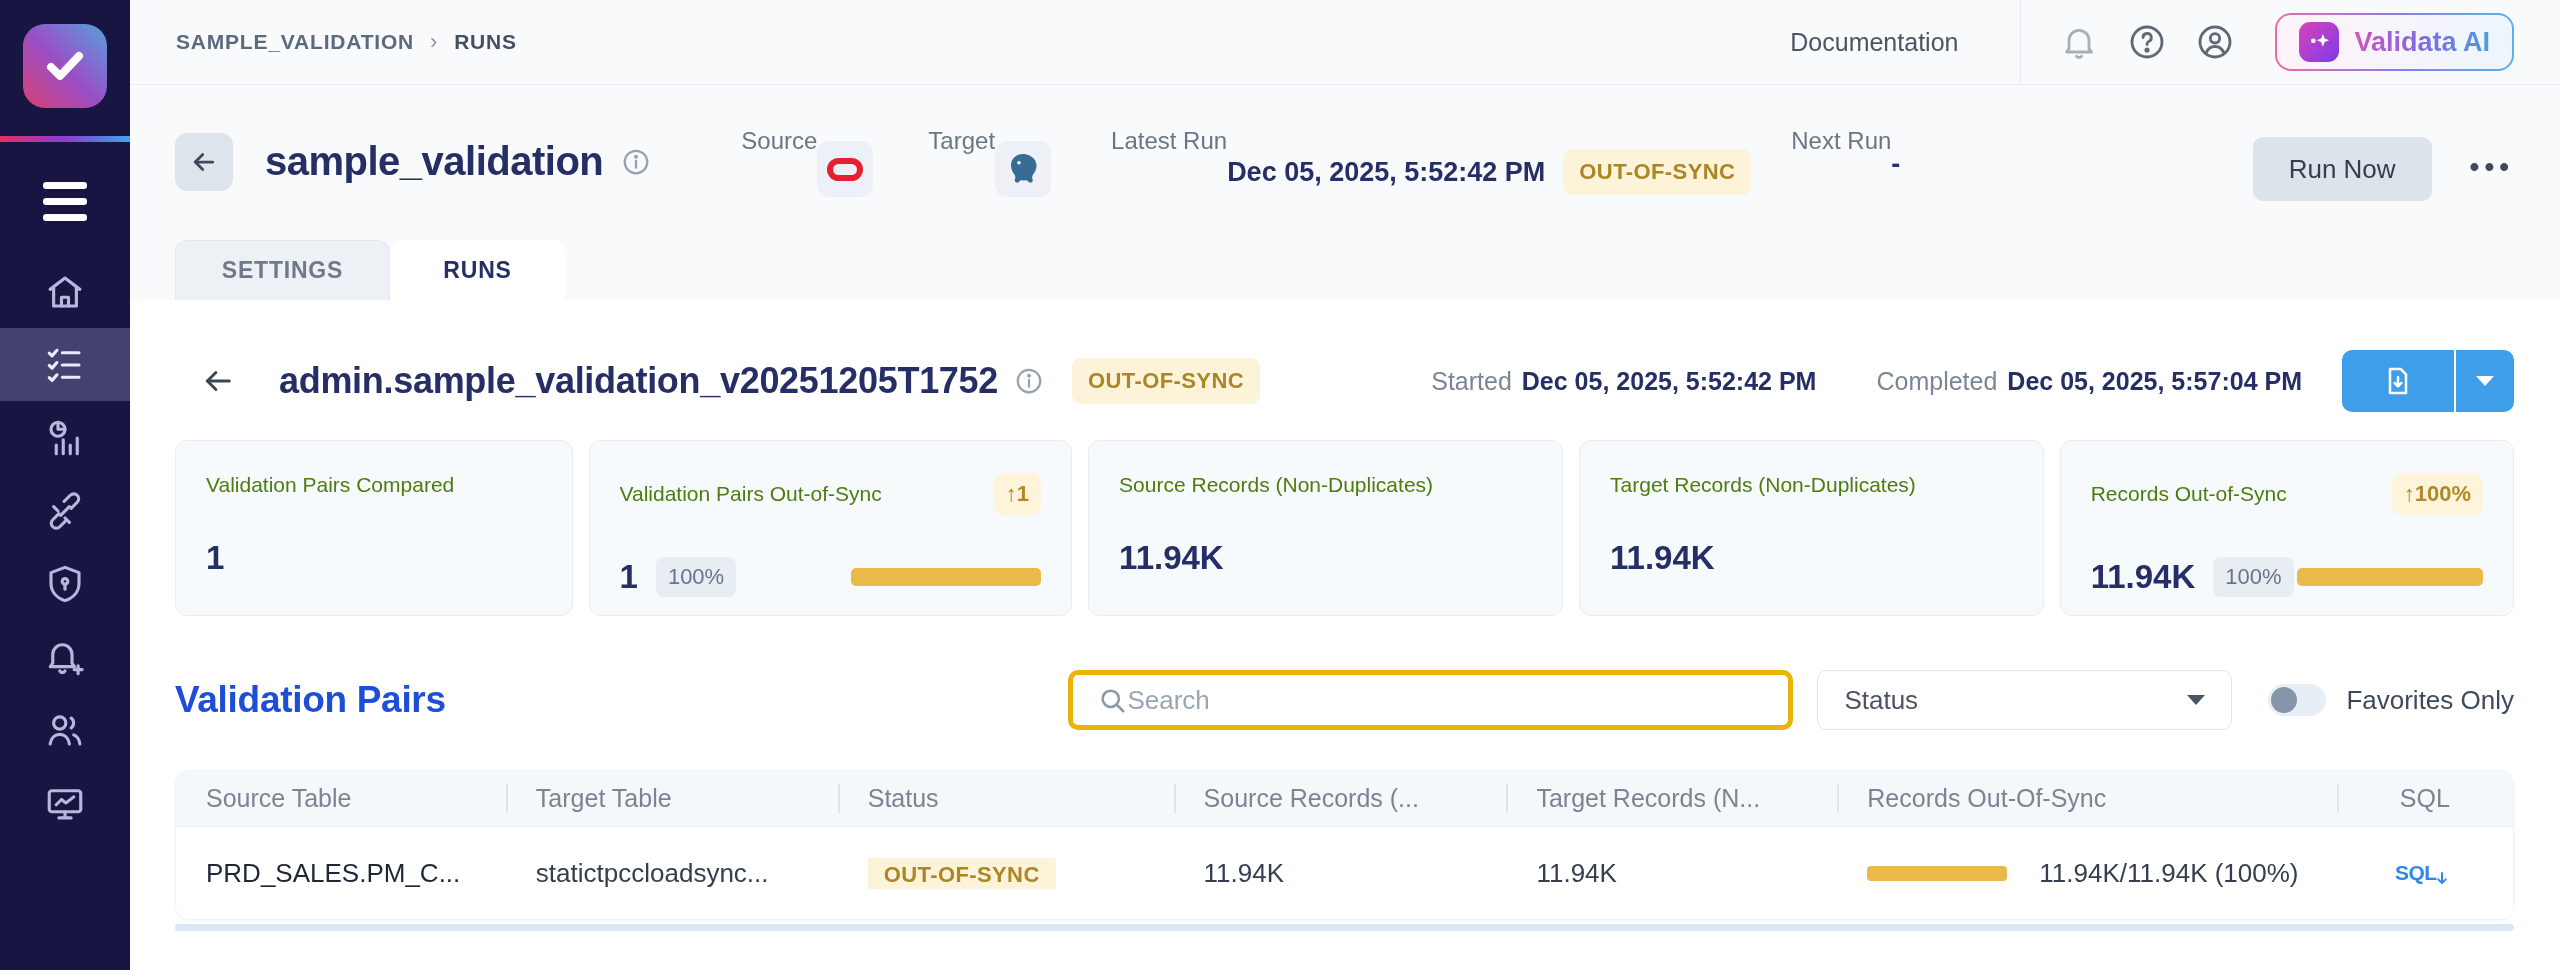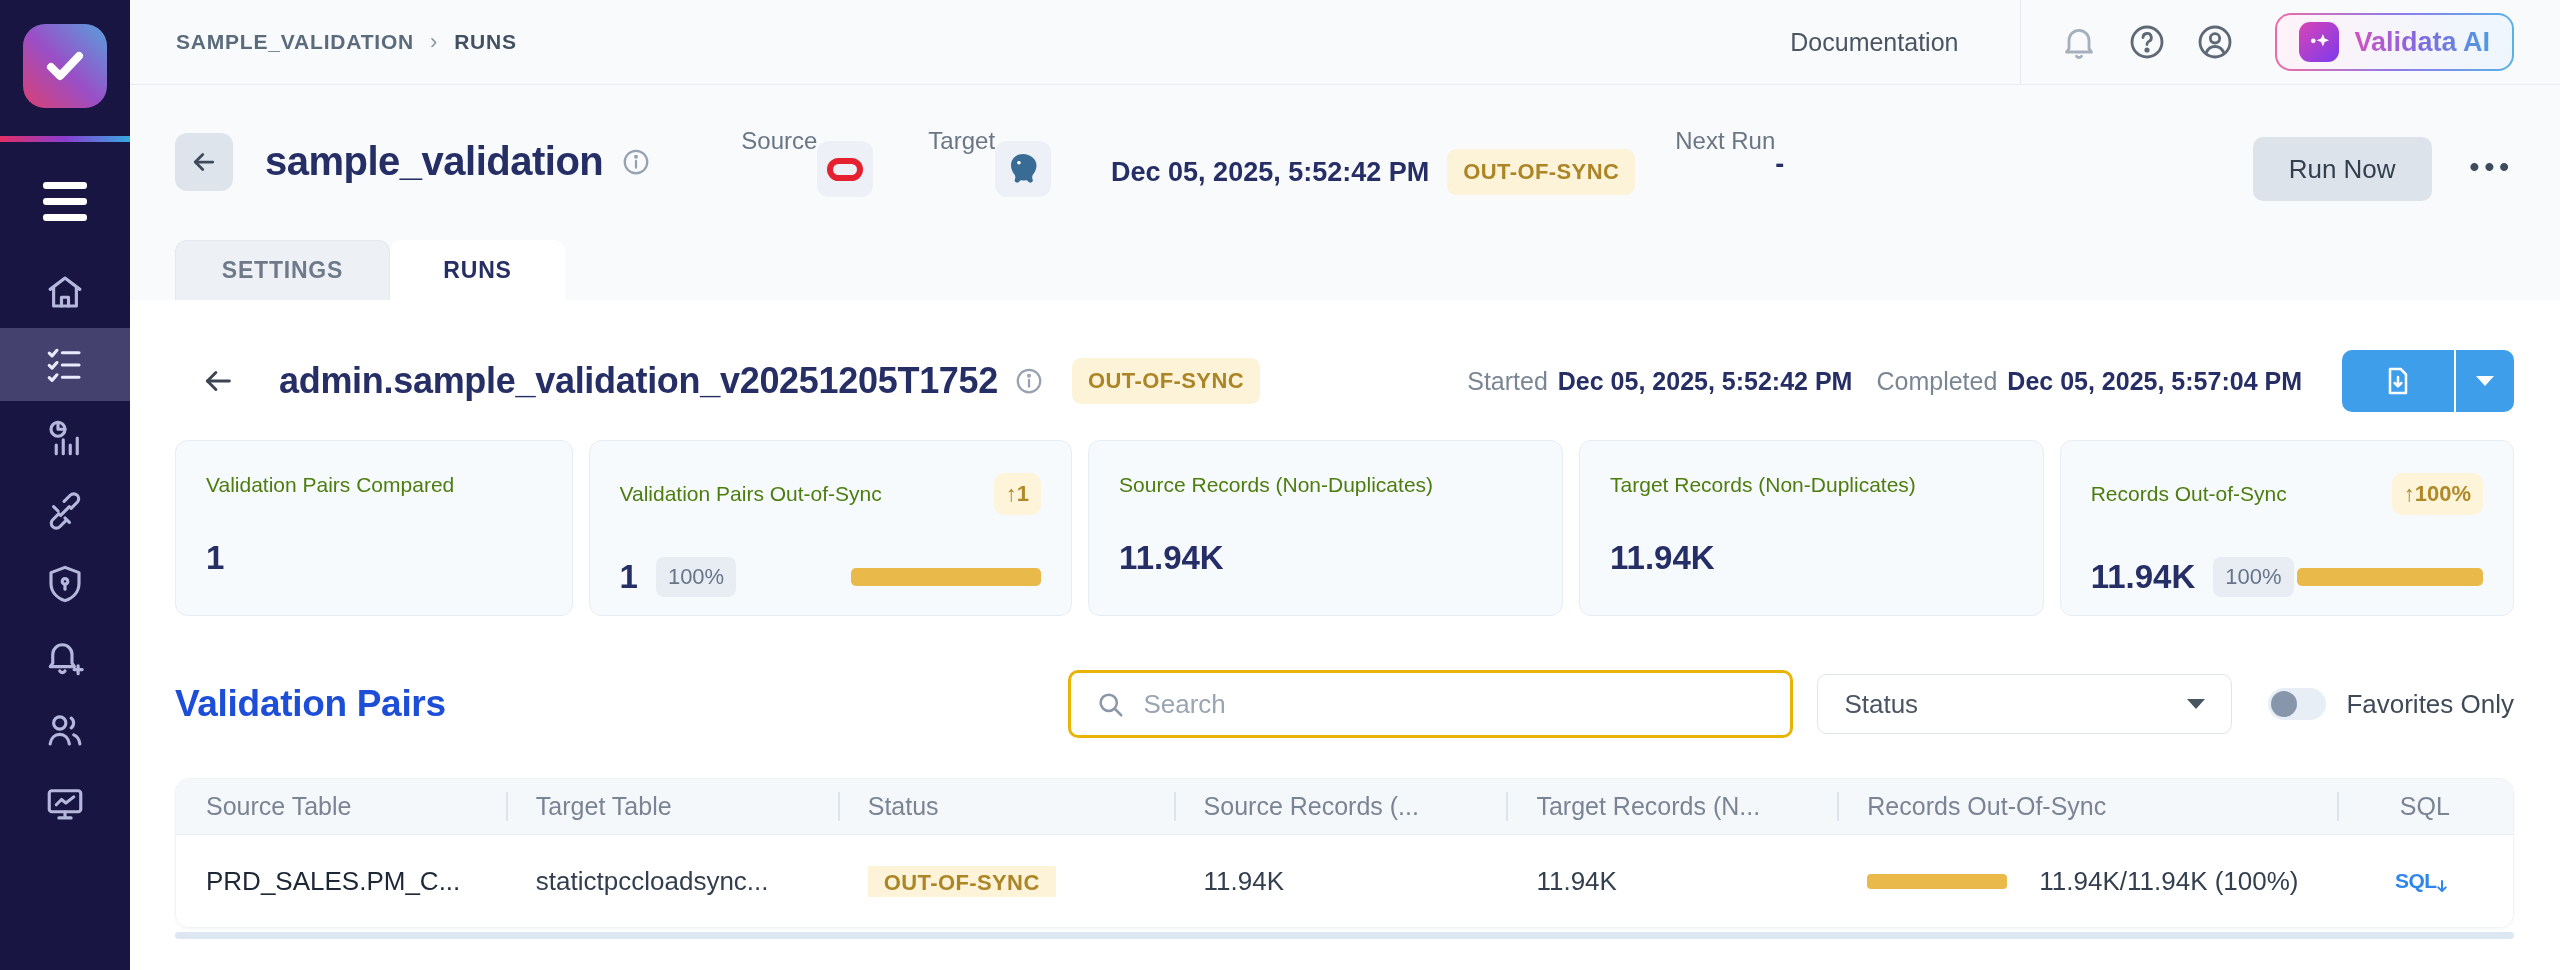--- a/index.html
+++ b/index.html
@@ -83,42 +83,42 @@
 
   .run-row { display:flex; align-items:center; margin-top:50px; }
   .run-back { width:34px; height:34px; margin-left:26px; cursor:pointer; flex-shrink:0; }
   .run-back svg { width:34px; height:34px; fill:none; stroke:#3d4553; stroke-width:2.1; stroke-linecap:round; stroke-linejoin:round; }
   .run-title { font-size:36px; font-weight:800; color:#262e66; margin-left:44px; letter-spacing:-.3px; }
   .run-title-info { margin-left:16px; }
   .run-badge { margin-left:28px; }
   .run-meta { margin-left:auto; display:flex; align-items:center; }
   .meta-pair { font-size:25px; color:#7b8694; white-space:nowrap; }
   .meta-pair b { color:#262e66; font-weight:700; margin-left:10px; }
-  .meta-pair + .meta-pair { margin-left:24px; }
+  .meta-pair + .meta-pair { margin-left:60px; }
   .dl-btn { display:flex; height:62px; border-radius:10px; overflow:hidden; margin-left:40px; cursor:pointer; }
   .dl-main { width:112px; background:#3f9ee9; display:flex; align-items:center; justify-content:center; }
   .dl-main svg { width:32px; height:32px; fill:none; stroke:#fff; stroke-width:1.9; stroke-linecap:round; stroke-linejoin:round; }
   .dl-sep { width:2px; background:rgba(255,255,255,.45); }
   .dl-caret { width:58px; background:#3f9ee9; display:flex; align-items:center; justify-content:center; }
   .caret-down-w { width:0; height:0; border-left:9px solid transparent; border-right:9px solid transparent; border-top:10px solid #fff; }
 
   .stats { display:flex; gap:16px; margin-top:28px; }
   .card { background:#f7fafd; border:1px solid #e7edf5; border-radius:12px; padding:32px 30px 0 30px; height:176px; min-width:0; }
   .card-top { display:flex; align-items:center; justify-content:space-between; }
   .card-label { font-size:21px; color:#4d7c0f; white-space:nowrap; overflow:hidden; }
   .delta { background:#fdf4da; color:#b08a28; border-radius:10px; padding:8px 12px; font-size:22px; font-weight:600; white-space:nowrap; }
   .card-bottom { display:flex; align-items:center; margin-top:42px; }
   .card-value { font-size:33px; font-weight:800; color:#262e66; }
   .chip { background:#e8edf4; color:#67758a; border-radius:8px; padding:7px 12px; font-size:22px; margin-left:18px; }
   .ybar { margin-left:auto; width:190px; height:18px; border-radius:5px; background:#e9ba4a; }
 
   .pairs-bar { display:flex; align-items:center; margin-top:54px; }
   .pairs-title { font-size:37px; font-weight:800; color:#1d4ed8; letter-spacing:-.3px; }
-  .search { margin-left:auto; width:725px; height:68px; border:3px solid #eab308; border-radius:10px;
-            background:#fff; display:flex; align-items:center; padding:0 24px; gap:18px; }
+  .search { margin-left:auto; width:725px; height:60px; border:5px solid #eab308; border-radius:10px;
+            background:#fff; display:flex; align-items:center; padding:0 24px; }
   .search svg { width:30px; height:30px; fill:none; stroke:#8c98a8; stroke-width:2; stroke-linecap:round; flex-shrink:0; }
   .search input { flex:1; border:none; outline:none; background:transparent; font-family:inherit;
                   font-size:26px; color:#333e4e; min-width:0; }
   .search input::placeholder { color:#9aa5b4; }
   .status-select { margin-left:24px; width:415px; height:60px; border:1px solid #dfe5ee; border-radius:10px;
                    background:#fff; display:flex; align-items:center; justify-content:space-between;
                    padding:0 26px; font-size:26px; color:#4b5563; cursor:pointer; }
   .caret-down-g { width:0; height:0; border-left:9px solid transparent; border-right:9px solid transparent; border-top:10px solid #4a5562; }
   .fav { margin-left:36px; display:flex; align-items:center; gap:20px; }
   .toggle { width:58px; height:32px; border-radius:16px; background:#e8eef6; position:relative; cursor:pointer; flex-shrink:0; }
@@ -298,20 +298,21 @@
         <div class="meta" style="margin-left:55px">
           <span class="meta-label">Target</span>
           <div class="db-tile">
             <svg viewBox="0 0 24 24">
                 <path fill="#396c94" d="M12 2C7 2 4 5.5 4 9.5c0 2.5 1 4.5 2.2 6 .8 1 .9 2.2.4 3.4-.3.8-.1 1.6.6 2 .9.5 2 .2 2.5-.7.3-.6.9-.8 1.5-.7.9.2 1.7.2 2.6 0 .6-.1 1.2.1 1.5.7.5.9 1.6 1.2 2.5.7.7-.4.9-1.2.6-2-.5-1.2-.4-2.4.4-3.4C20 14 21 12 21 9.5 21 5.5 17 2 12 2z"></path>
                 <circle cx="9.3" cy="7.8" r="1.2" fill="#fff"></circle>
               </svg>
           </div>
         </div>
         <div class="meta" style="margin-left:60px">
+          <span class="meta-label">Latest Run</span>
           <div class="meta-value">
             <span>Dec 05, 2025, 5:52:42 PM</span>
             <span class="badge" style="margin-left:18px">OUT-OF-SYNC</span>
           </div>
         </div>
         <div class="meta" style="margin-left:40px">
           <span class="meta-label">Next Run</span>
           <div class="meta-value">-</div>
         </div>
         <button class="run-now">Run Now</button>

